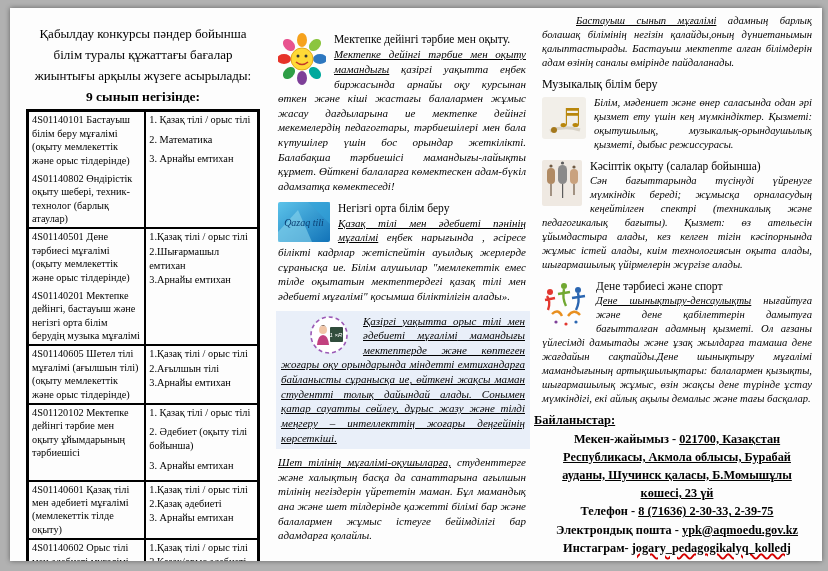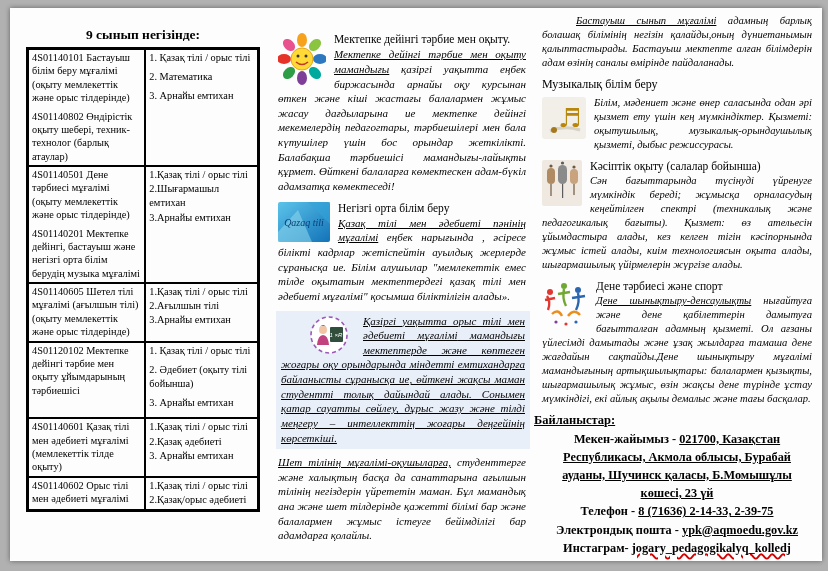--- a/index.html
+++ b/index.html
@@ -46,20 +46,21 @@
   .cline{text-align:center;font-weight:bold;font-size:12.3px;line-height:1.48;}
   .cval{text-decoration:underline;}
   .wavy{text-decoration-line:underline;text-decoration-style:wavy;text-decoration-color:#d40000;text-decoration-thickness:2px;}
 </style>
 </head>
 <body>
 
 <div class="page">
 
   <div class="col col-left">
+    <p class="intro">Қабылдау конкурсы пәндер бойынша білім туралы құжаттағы бағалар жиынтығы арқылы жүзеге асырылады:</p>
     <p class="basis">9 сынып негізінде:</p>
 
     <table class="prog">
       <tbody>
           <tr>
         <td class="cell-prog">
           <div class="prog-line">4S01140101 Бастауыш білім беру мұғалімі (оқыту мемлекеттік және орыс тілдерінде)</div>
           <div class="prog-line gap">4S01140802 Өндірістік оқыту шебері, техник-технолог (барлық атаулар)</div>
         </td>
         <td class="cell-exams spread">
@@ -245,21 +246,21 @@
       <span class="heading">Дене тәрбиесі және спорт</span><br>
       <span class="u">Дене шынықтыру-денсаулықты</span><span> нығайтуға және дене қабілеттерін дамытуға бағытталған адамның қызметі. Ол ағзаны үйлесімді дамытады және ұзақ жылдарға тамаша дене жағдайын сақтайды.Дене шынықтыру мұғалімі мамандығының артықшылықтары: балалармен қызықты, шығармашылық жұмыс, өзін жақсы дене түрінде ұстау мүмкіндігі, екі айлық ақылы демалыс және тағы басқалар.</span>
     </div>
 
     <div class="contacts">
       <div class="contacts-h">Байланыстар:</div>
       <div class="cline">
         <span>Мекен-жайымыз</span><span> - </span><span class="cval">021700, Казақстан Республикасы, Акмола облысы, Бурабай ауданы, Шучинск қаласы, Б.Момышұлы көшесі, 23 үй</span>
       </div>
       <div class="cline">
-        <span>Телефон</span><span> - </span><span class="cval">8 (71636) 2-14-33, 2-39-75</span>
+        <span>Телефон</span><span> - </span><span class="cval">8 (71636) 2-30-33, 2-39-75</span>
       </div>
       <div class="cline">
         <span>Электрондық пошта</span><span> - </span><span class="cval">ypk@aqmoedu.gov.kz</span>
       </div>
       <div class="cline">
         <span>Инстаграм</span><span>- </span><span class="wavy">jogary_pedagogikalyq_kolledj</span>
       </div>
     </div>
   </div>
 </div>

